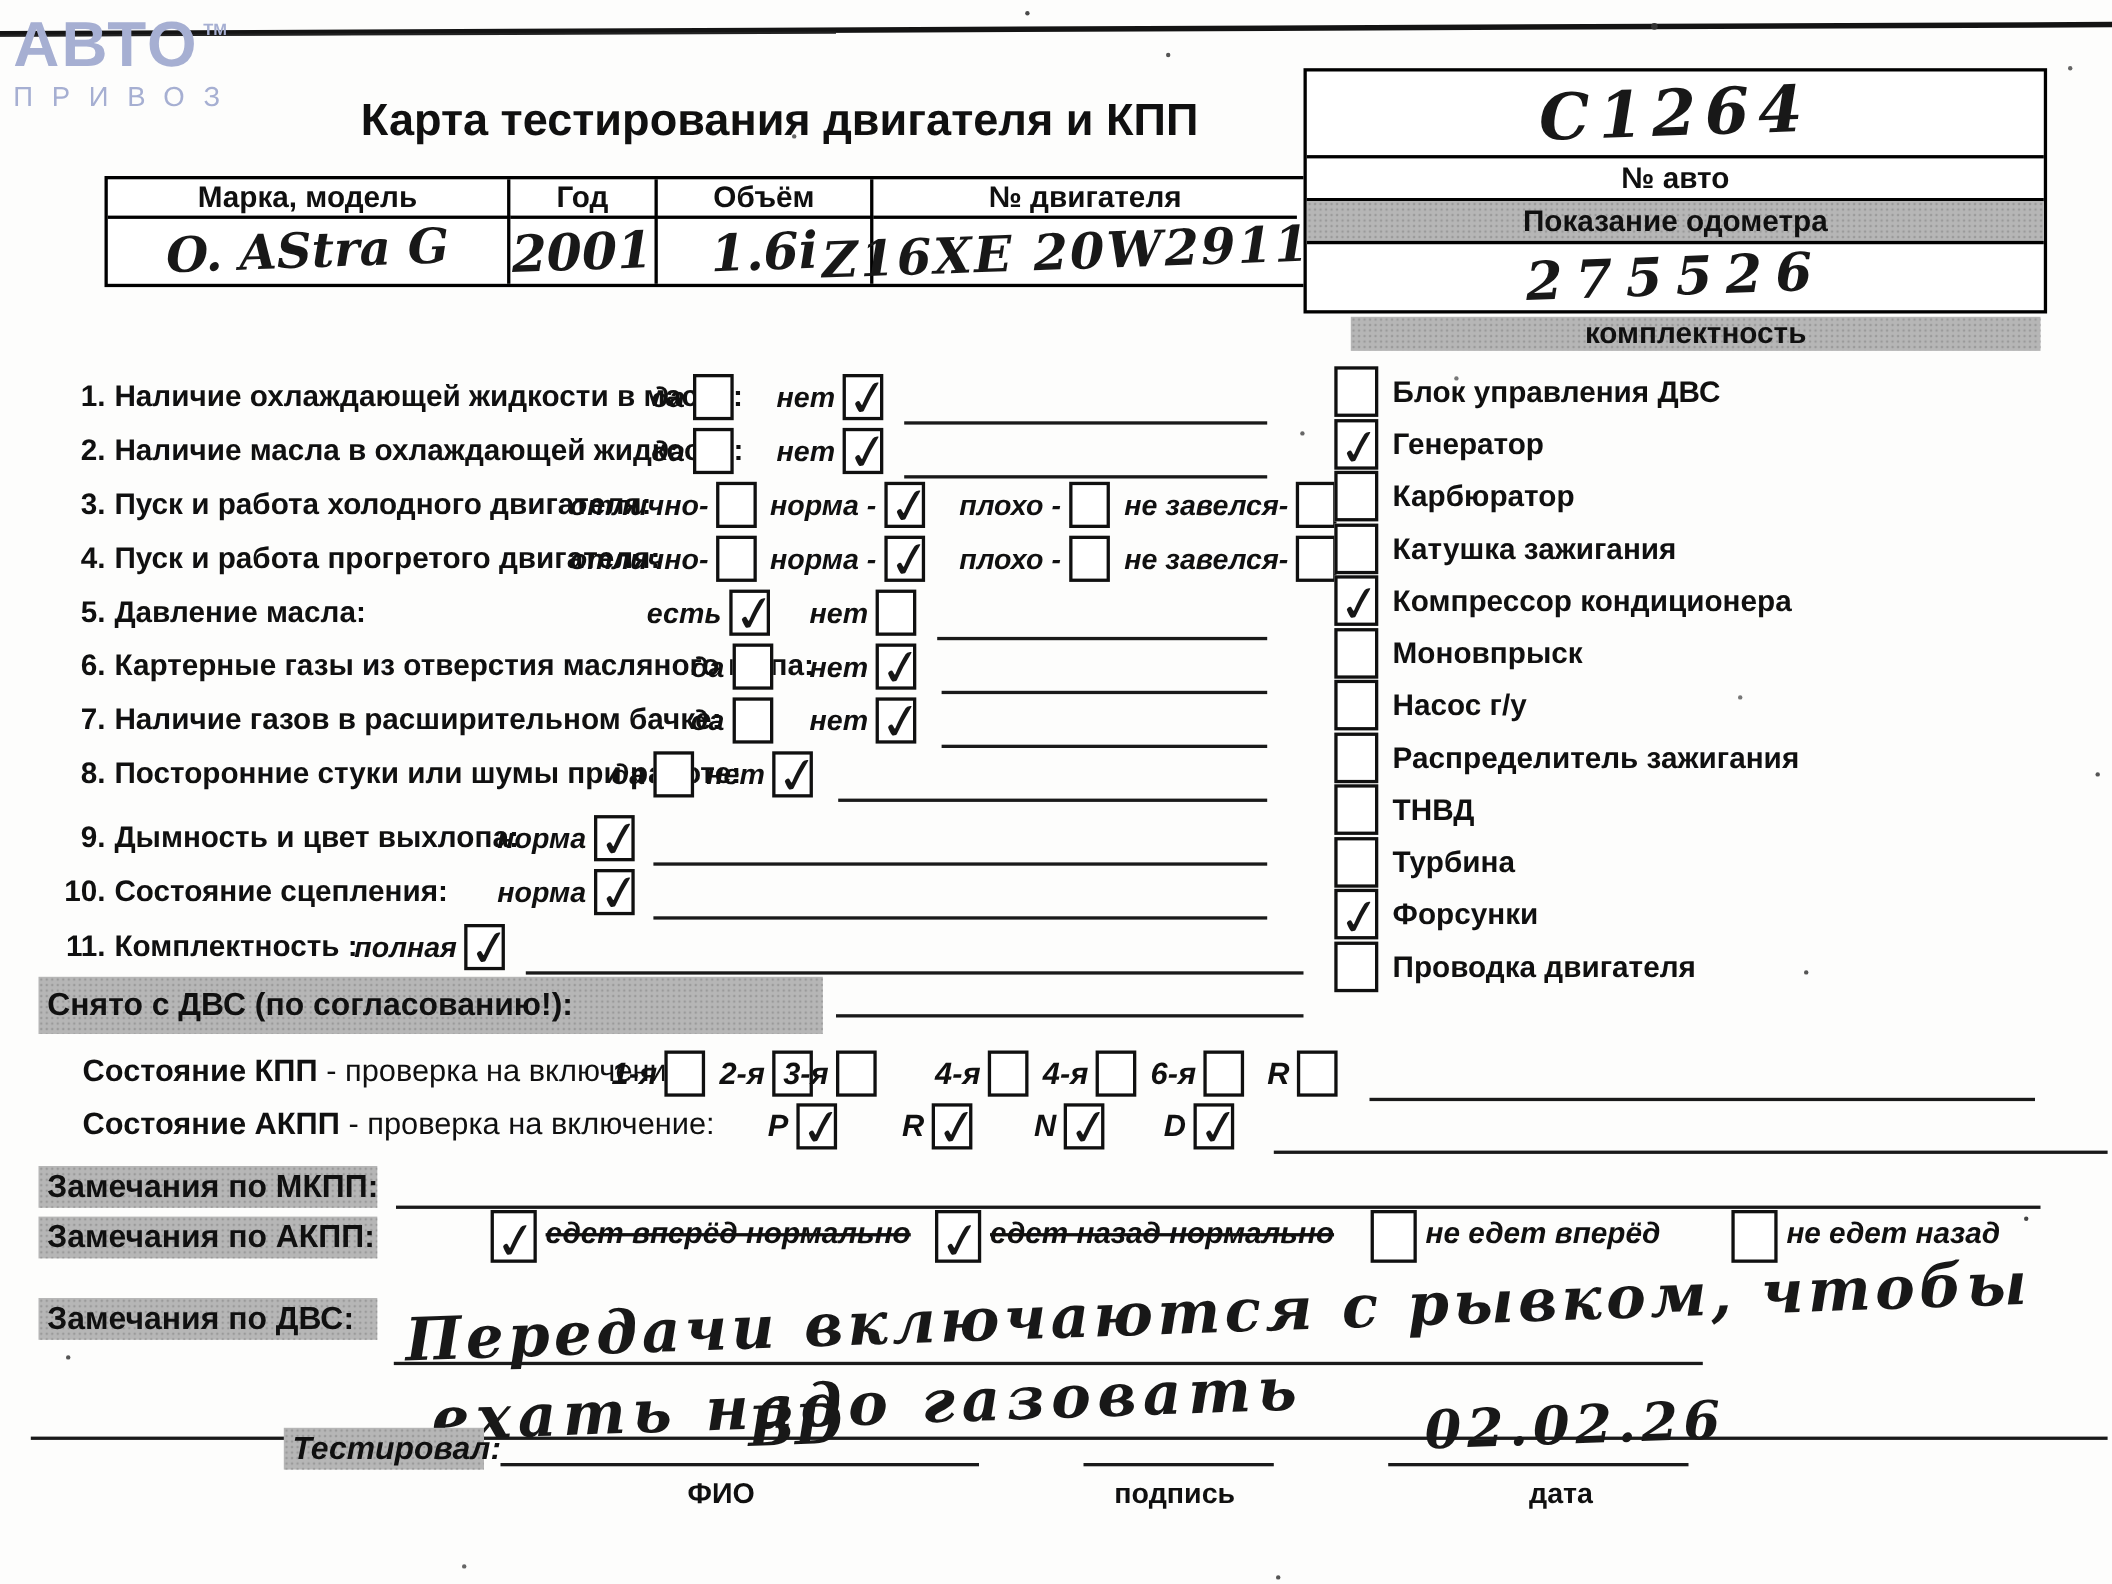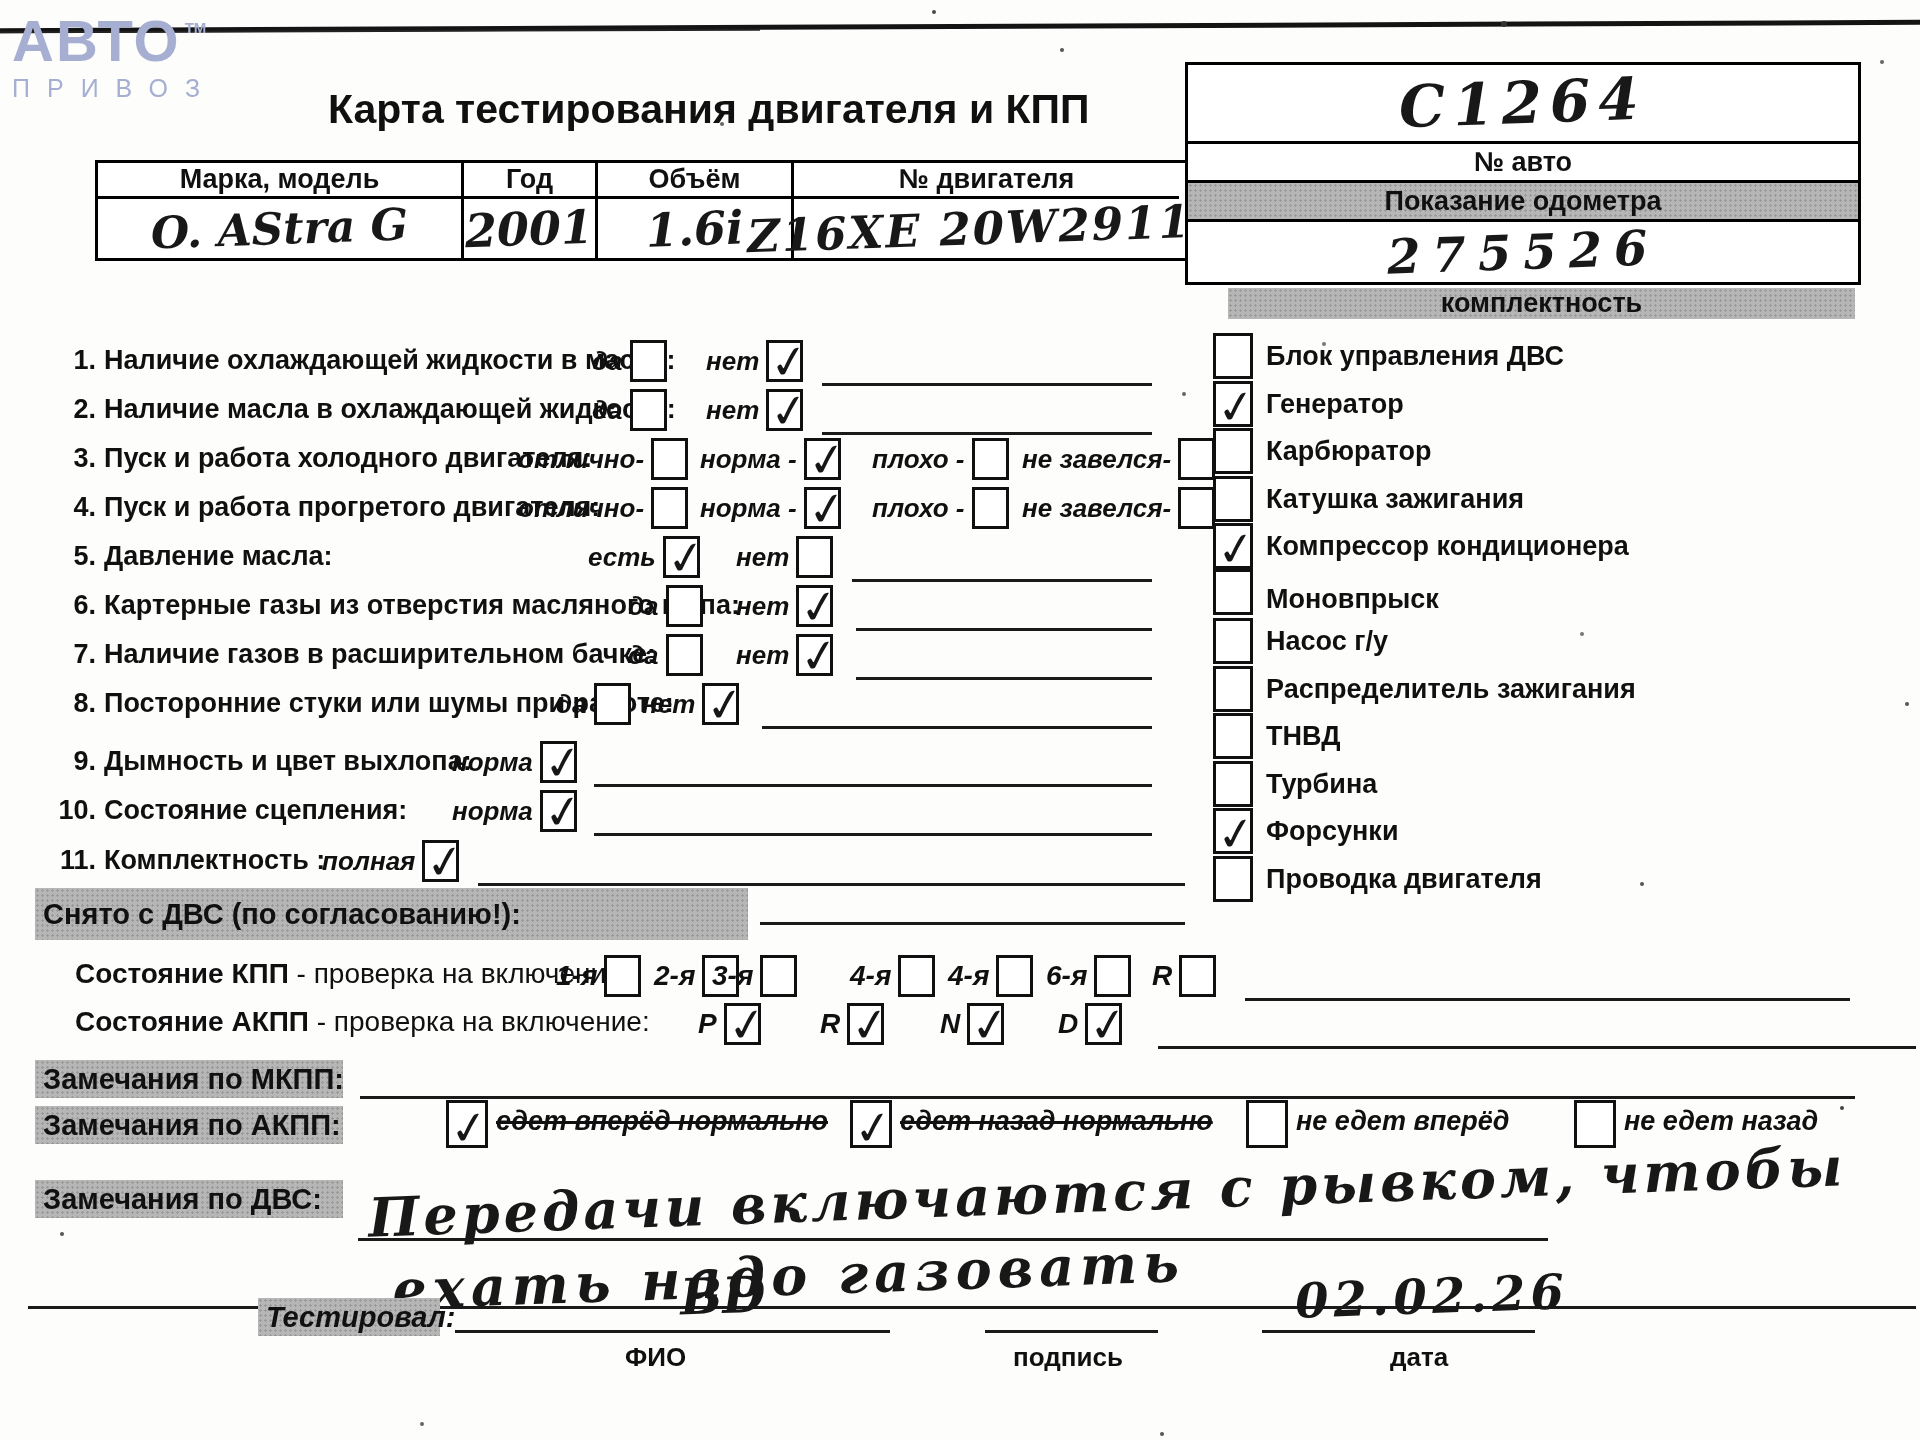--- a/index.html
+++ b/index.html
@@ -314,21 +314,21 @@
       <div class="citem" style="top: 478px;">
         <span class="cbox big"></span>
         <span class="clab">Катушка зажигания</span>
       </div>
       <div class="citem" style="top: 525px;">
         <span class="cbox big">
           <span class="check">✓</span>
         </span>
         <span class="clab">Компрессор кондиционера</span>
       </div>
-      <div class="citem" style="top: 573px; align-items: flex-end;">
+      <div class="citem" style="top: 573px;">
         <span class="cbox big"></span>
         <span class="clab">Моновпрыск</span>
       </div>
       <div class="citem" style="top: 620px;">
         <span class="cbox big"></span>
         <span class="clab">Насос г/у</span>
       </div>
       <div class="citem" style="top: 668px;">
         <span class="cbox big"></span>
         <span class="clab">Распределитель зажигания</span>

